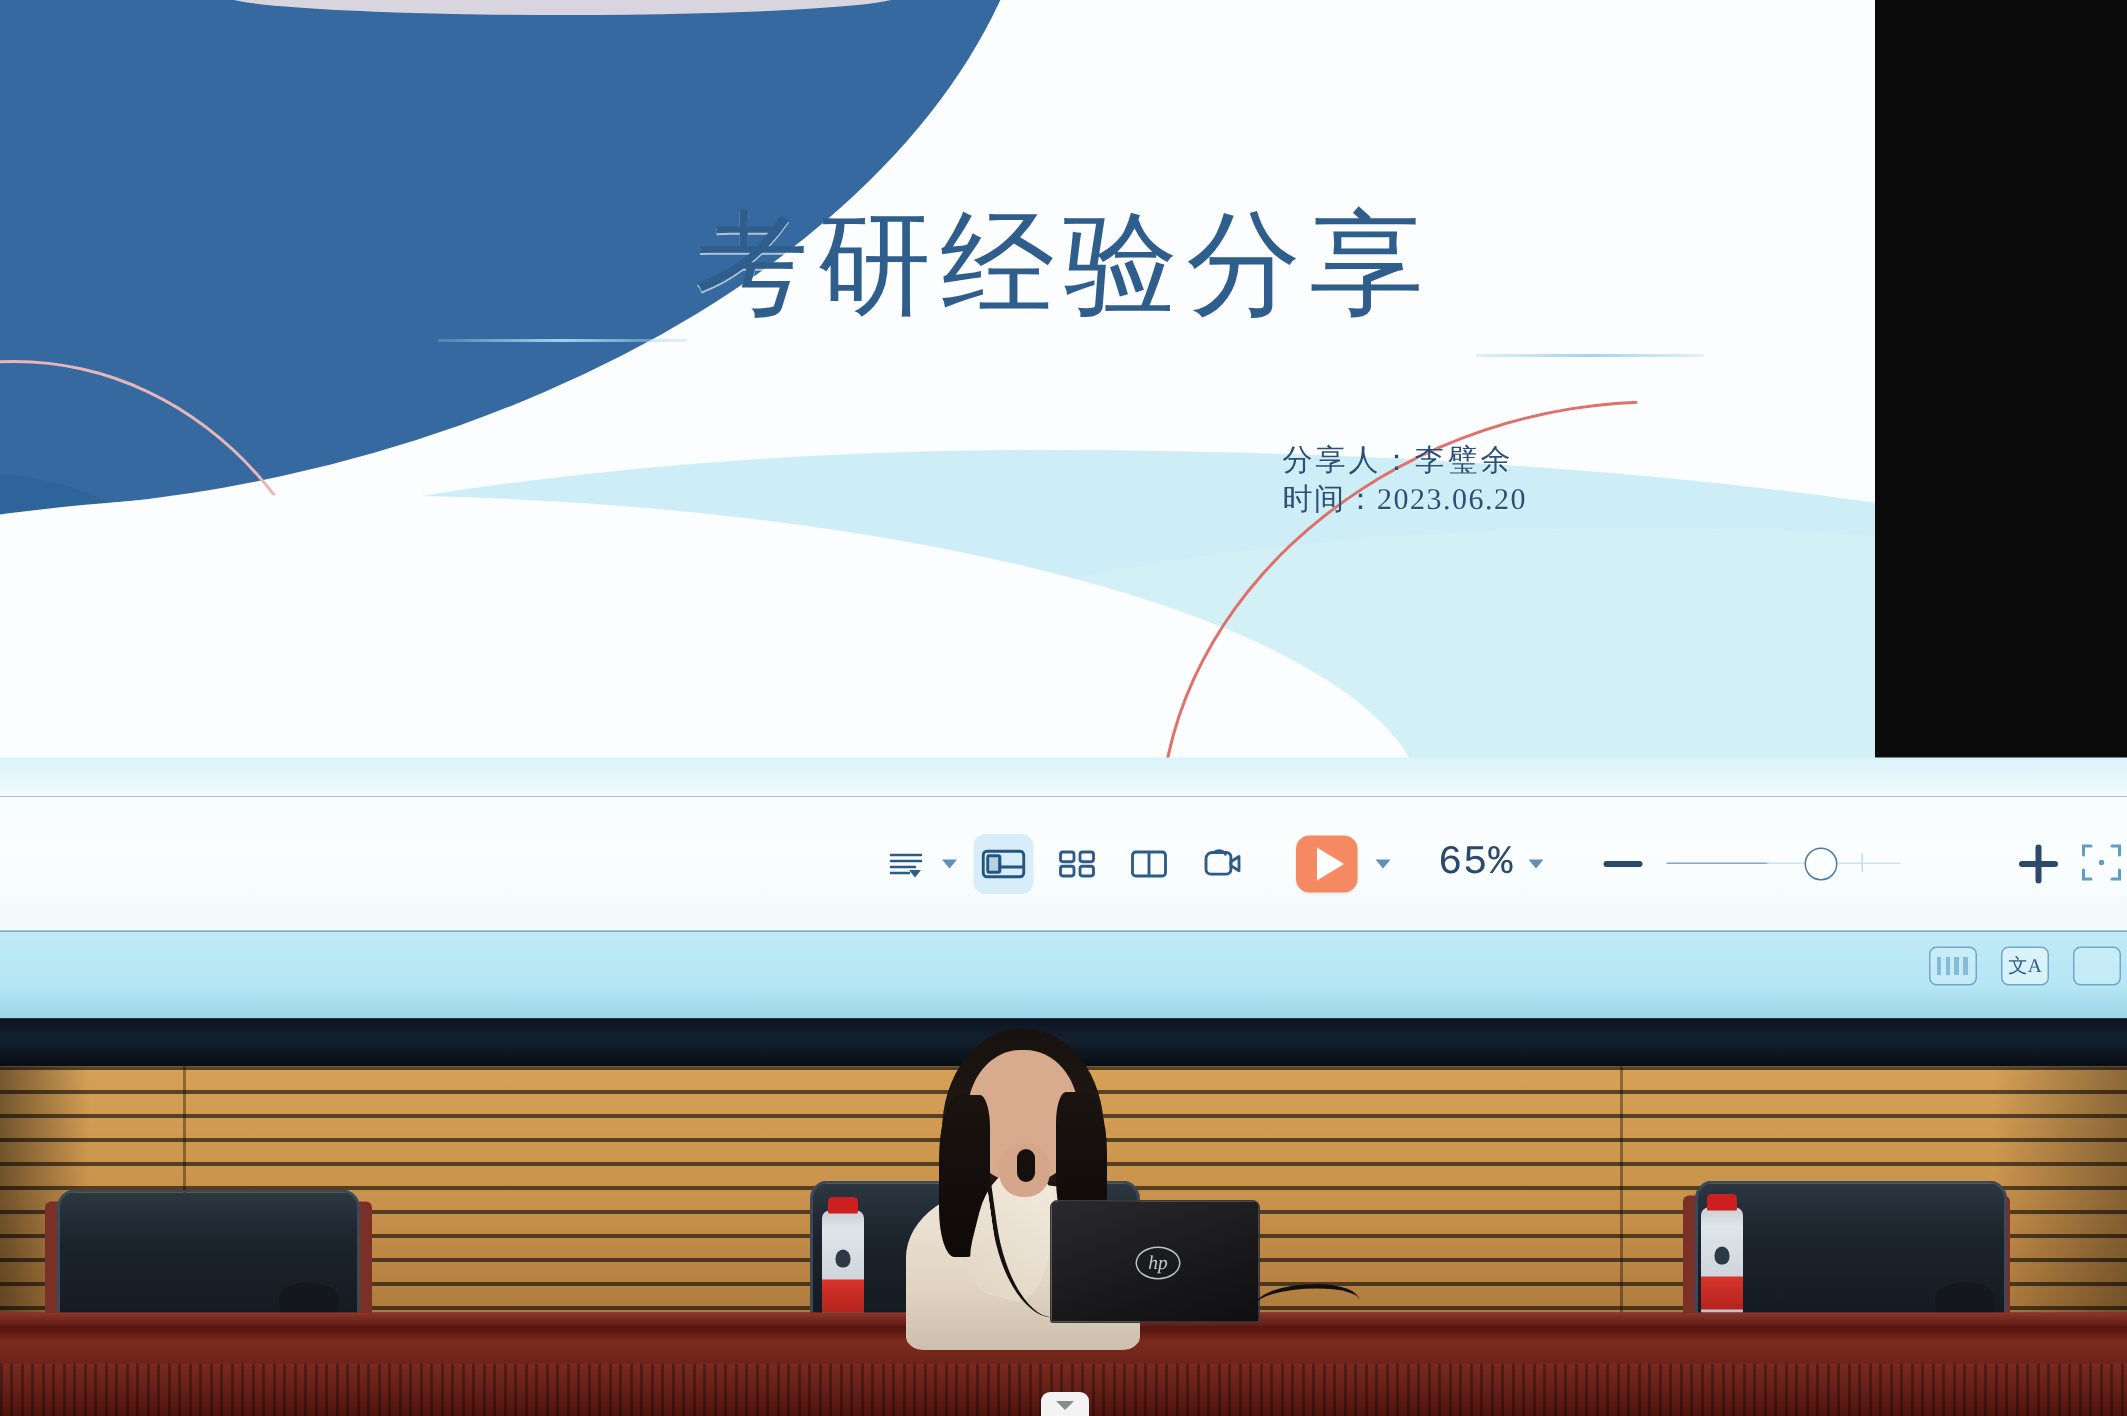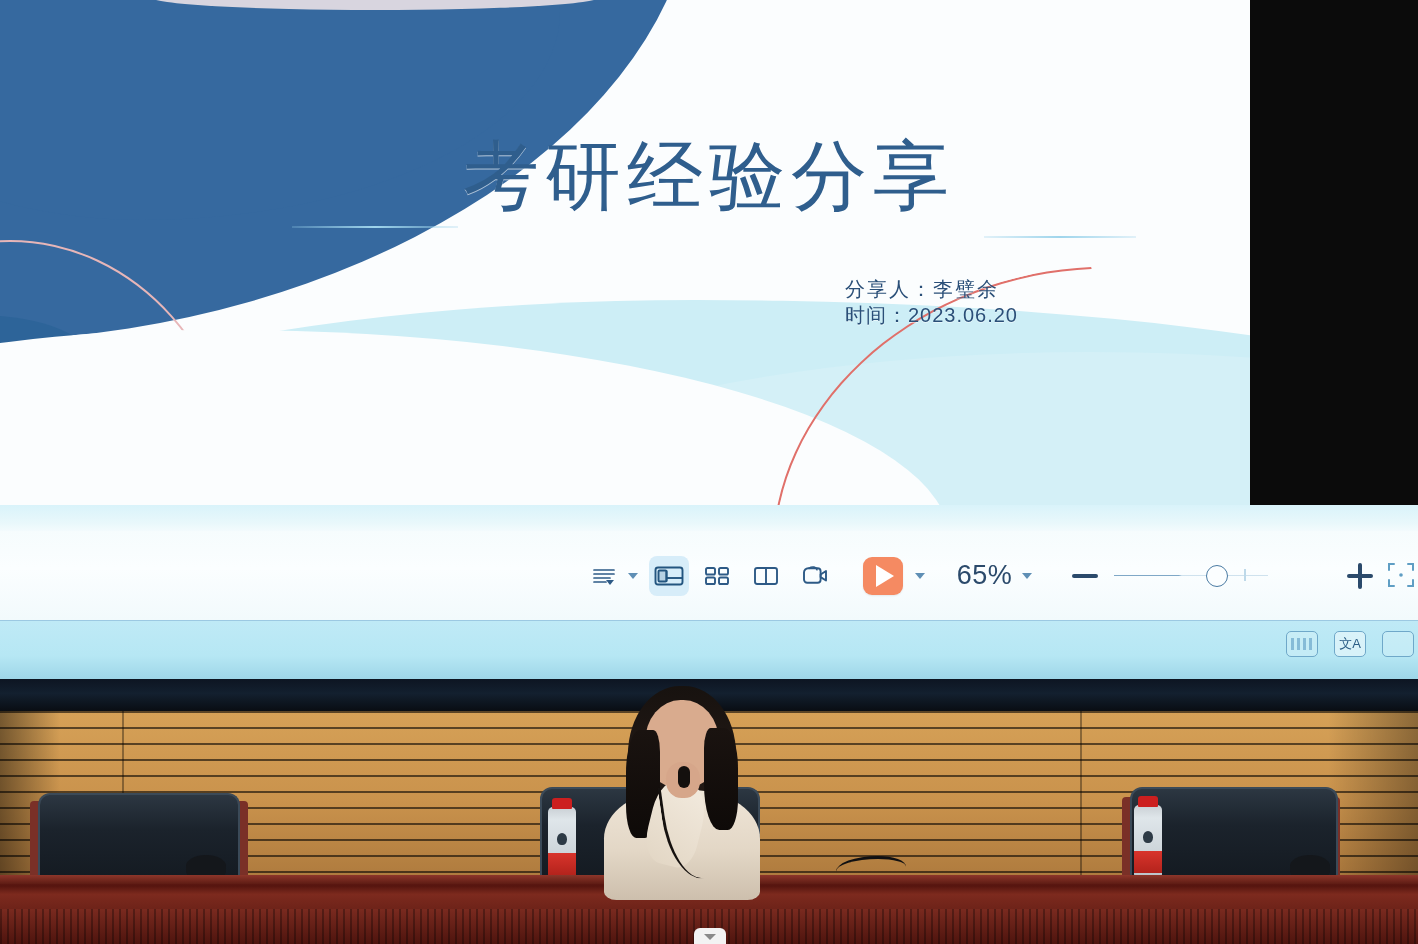--- a/index.html
+++ b/index.html
@@ -108,23 +108,23 @@
   }
 
   .rule {
     position: absolute; height: 2px;
     background: linear-gradient(90deg, rgba(147,205,232,.25), #9fd5ec, rgba(147,205,232,.25));
   }
   .rule-left  { left: 292px;  top: 226px; width: 166px; }
   .rule-right { left: 984px;  top: 236px; width: 152px; }
 
   .slide-meta {
-    position: absolute; right: 232px; top: 276px;
+    position: absolute; right: 232px; top: 294px;
     text-align: left;
-    font-family: Liberation Sans, sans-serif;
+    font-family: Liberation Serif, serif;
     color: #2a4f78;
     font-size: 20px;
     letter-spacing: 2px;
     line-height: 1.32;
     text-shadow: 0 1px 0 rgba(255,255,255,.5);
   }
   .slide-meta .meta-date { letter-spacing: 1px; }
 
   
   #bezel-upper {
@@ -170,21 +170,21 @@
   }
   .play-tri {
     width: 0; height: 0;
     border-top: 11px solid transparent;
     border-bottom: 11px solid transparent;
     border-left: 18px solid #ffffff;
     margin-left: 4px;
   }
   .zoom-val {
     font-size: 27px; color: #2b4a6b; letter-spacing: .5px;
-    font-family: Liberation Sans, sans-serif;
+    font-family: Liberation Mono, monospace;
     margin-left: 30px;
   }
   .minus-btn {
     margin-left: 38px; width: 34px; height: 34px;
     display:flex; align-items:center; justify-content:center; cursor:pointer;
   }
   .minus-bar { width: 26px; height: 4px; background: #2b4a6b; border-radius: 2px; }
   .slider-wrap {
     position: relative; margin-left: 16px; width: 248px; height: 34px;
     display: flex; align-items: center; cursor: pointer;
@@ -231,21 +231,21 @@
   }
   .ime-icon.kbd::after {
     content: ""; position: absolute; left: 4px; top: 6px; right: 4px; bottom: 6px;
     background:
       repeating-linear-gradient(90deg,#7fb6d4 0 3px, transparent 3px 6px);
     opacity: .9;
   }
   .ime-icon.trans {
     background: rgba(255,255,255,.45);
     font-size: 13px; color: #2a5d85; text-align: center; line-height: 24px;
-    font-family: Liberation Sans, sans-serif;
+    font-family: Liberation Serif, serif;
   }
 
   
   #room {
     position: absolute; left: 0; top: 679px; width: 1418px; height: 265px;
     overflow: hidden;
     background: #1d1714;
   }
   .dark-strip {
     position: absolute; left: 0; top: 0; width: 1418px; height: 32px;
@@ -602,19 +602,22 @@
   <div class="person-hair"></div>
   <div class="person-head"></div>
   <div class="person-hair-side-l"></div>
   <div class="person-hair-side-r"></div>
   <div class="person-body"></div>
   <div class="person-arm"></div>
   <div class="person-hand"></div>
   <div class="mic-cord"></div>
   <div class="mic"></div>
 
+  <div class="laptop-lid">
+    <span class="hp-logo">hp</span>
+  </div>
   <div class="laptop-cable"></div>
 
   <div class="scroll-tab">
     <span class="scroll-chev"></span>
   </div>
 
 </div>
 
 </body></html>

